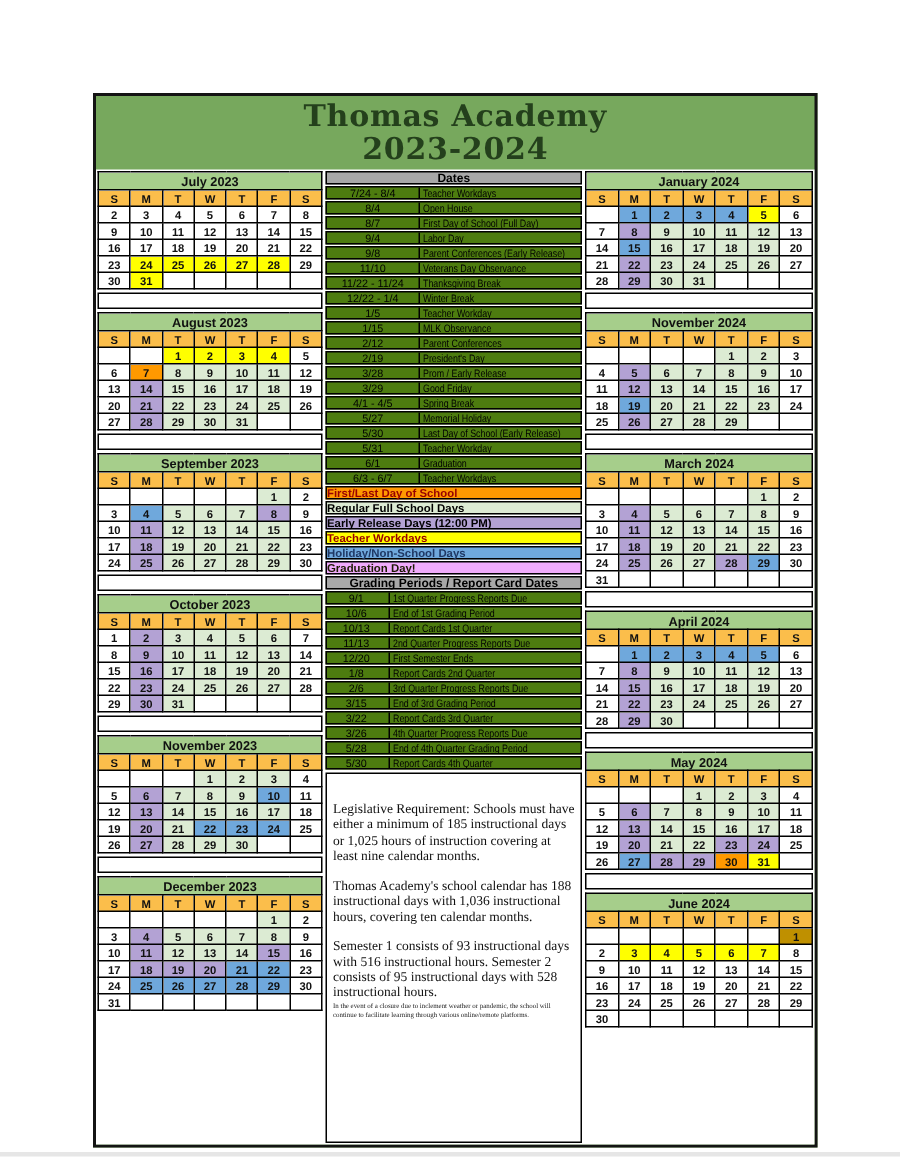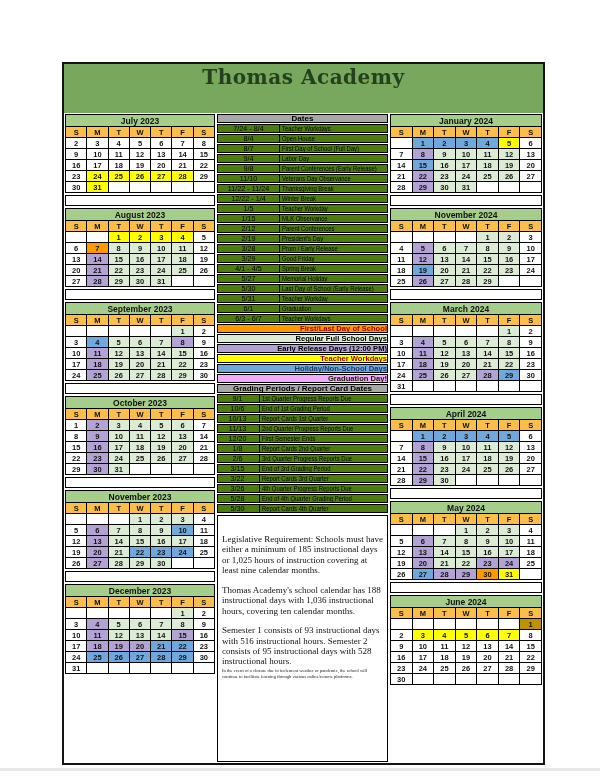--- a/index.html
+++ b/index.html
@@ -25,32 +25,33 @@
   .c-o{background:#FF9900 !important;}
   .c-G{background:#BF9000 !important;}
   .gapbox{border:1px solid #000;height:11px;margin:2px 0;background:#fff;}
   
   .mhead{border:1px solid #000;background:#A8A8A8;text-align:center;font-weight:bold;font-size:8px;height:9px;line-height:8px;margin-bottom:1px;color:#000;}
   .mrow{display:flex;border:1px solid #000;margin-bottom:1px;height:9px;line-height:7.5px;font-size:7.2px;font-weight:normal;background:#4d7c0f;color:#000;}
   .mrow .d{width:62px;border-right:1px solid #000;text-align:center;flex:none;}
   .grad .mrow .d{width:42px;text-align:center;padding-right:2px;}
   .mrow .e{flex:1;padding-left:2px;overflow:hidden;}
   .mrow .e span{display:inline-block;transform:scaleX(.82);transform-origin:0 50%;white-space:nowrap;}
-  .legend-row{border:1px solid #000;height:9px;line-height:7.5px;text-align:right;font-weight:bold;font-size:7.6px;margin-bottom:1px;}
+  .legend-row{border:1px solid #000;height:9px;line-height:7.5px;text-align:left;font-weight:bold;font-size:7.6px;margin-bottom:1px;}
   .notes{border:1px solid #000;margin-top:1px;padding:18px 4px;font-family:"Liberation Serif",serif;font-size:9px;line-height:1.16;color:#111;flex:1;}
   .notes p{margin:0 0 9px 0;}
   .fineprint{font-size:4.6px;line-height:1.25;color:#222;}
   .page-edge{position:absolute;left:0;top:768px;width:600px;height:3px;background:#e6e6e6;}
 </style>
 </head>
 <body>
 
 <div class="box">
   <div class="banner">
     <div class="l1">Thomas Academy</div>
+    <div class="l2">2023-2024</div>
   </div>
   <div class="content">
     <div class="colL" id="left-months">
         <table class="cal">
           <tbody>
             <tr>
               <td class="mh" colspan="7">July 2023</td>
             </tr>
             <tr>
               <td class="dh">S</td>

